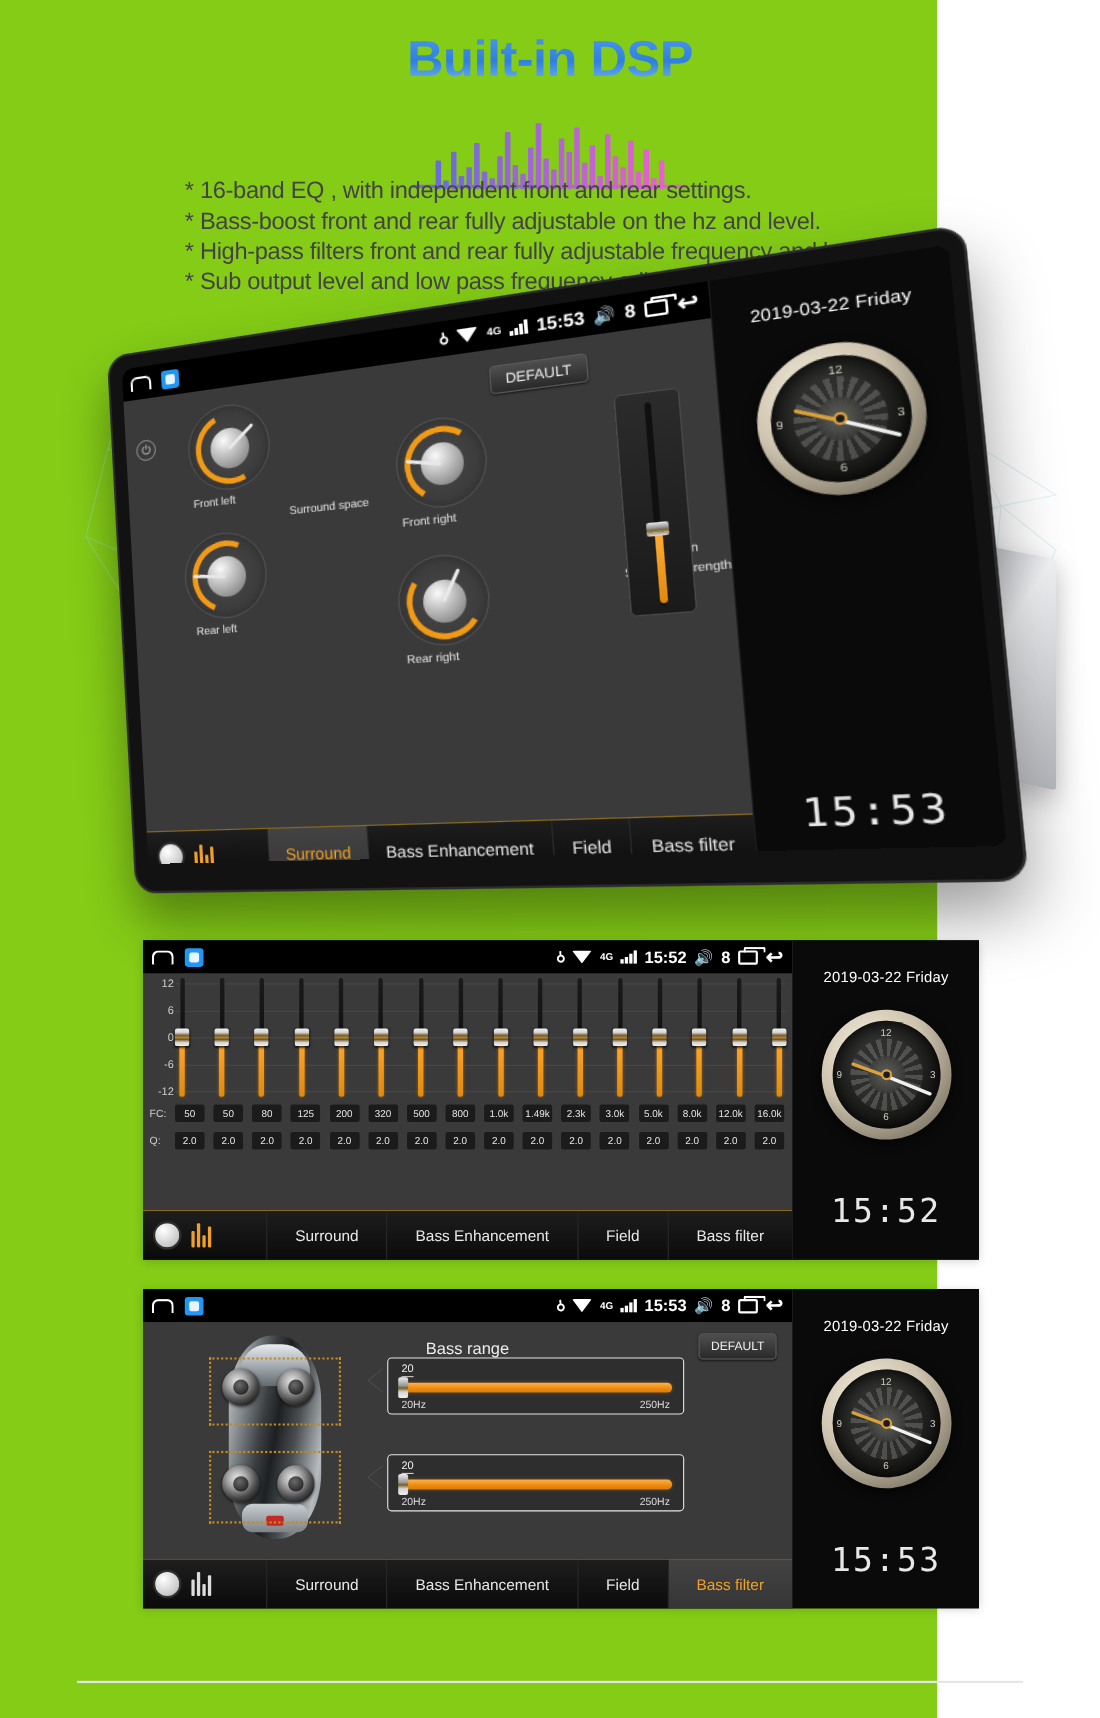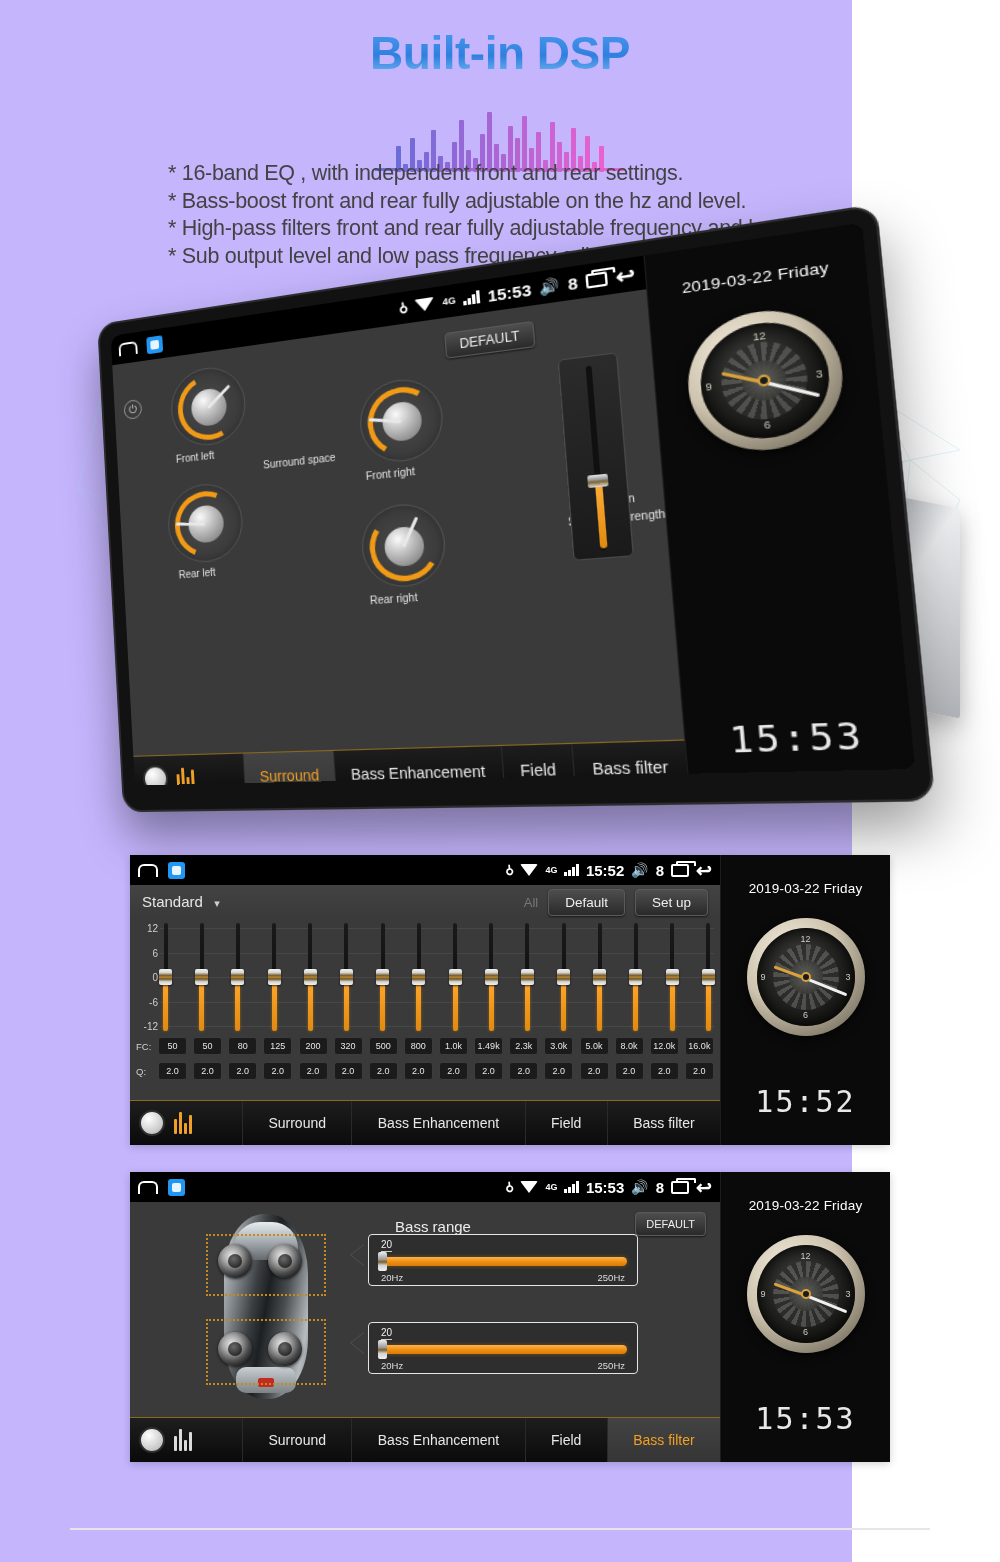--- a/index.html
+++ b/index.html
@@ -3,21 +3,21 @@
 <meta charset="utf-8">
 <style>
   * { box-sizing: border-box; }
   html, body {
     margin: 0; padding: 0;
     width: 1000px; height: 1562px;
     background: #ffffff;
     font-family: "Liberation Sans", sans-serif;
     overflow: hidden;
   }
-  .page { position: relative; width: 852px; height: 1562px; background:#c4b5fd; }
+  .page { position: relative; width: 852px; height: 1562px; background:#84cc16; }
 
   
   .wire { position:absolute; opacity:.55; pointer-events:none; }
   .wire-left { left: 58px; top: 318px; width: 200px; height: 300px; }
   .wire-right { left: 790px; top: 390px; width: 180px; height: 250px; }
 
   
   .title {
     position:absolute; left:0; top:26px; width:1000px; text-align:center;
     font-size:46px; font-weight:bold; letter-spacing:-0.5px;
@@ -165,21 +165,21 @@
      border:2px solid #2e2e2e; }
   .eq-ico { display:flex; align-items:flex-end; gap:2px; height:22px; }
   .eq-ico i { width:3px; background:#f0a024; display:block; border-radius:1px; }
   .eq-ico.white i { background:#dcdcdc; }
   .tab { flex:1 1 auto; display:flex; align-items:center; justify-content:center;
          color:#e8e8e8; font-size:14px; text-align:center; line-height:16px;
          border-left:1px solid #2a2a2a; background:linear-gradient(180deg,#1d1d1d,#0b0b0b); }
   .tab.active { color:#f0a024; background:linear-gradient(180deg,#434343,#353535); }
 
   
-  .bf-body { position:relative; flex:1 1 auto; background:#3a3a3a;margin-left:16px; }
+  .bf-body { position:relative; flex:1 1 auto; background:#3a3a3a; }
   .bf-title { position:absolute; left:0; right:0; top:16px; text-align:center; color:#ededed;
               font-size:15px; }
   .bf-default { position:absolute; right:14px; top:10px; }
   .car { position:absolute; left:60px; top:12px; width:120px; height:185px; }
   .car-body { position:absolute; left:18px; top:0; width:84px; height:185px; border-radius:40px/60px;
     background:linear-gradient(100deg,#d3d7da 0%,#8d9296 18%,#3b3f42 38%,#1d2022 50%,#4a4e51 66%,#b7bcc0 88%,#6e7276 100%); }
   .car-glass { position:absolute; left:28px; top:8px; width:64px; height:38px; border-radius:30px 30px 14px 14px;
     background:linear-gradient(180deg,#e7ecef,#9aa1a6 60%,#646a6e); }
   .car-rear { position:absolute; left:30px; bottom:6px; width:60px; height:26px; border-radius:10px;
     background:linear-gradient(180deg,#c9ced2,#7d8286); }
@@ -459,31 +459,20 @@
                 <i style="height:12px"></i>
             </span>
             <span>15:52</span>
             <span class="vol-ico">🔊</span>
             <span>8</span>
             <span class="recent-ico"></span>
             <span class="back-ico">↩</span>
           </div>
         </div>
 
-        <div class="eq-top">
-          <div>
-            <span class="eq-preset">Standard</span>
-            <span class="eq-chevron">▾</span>
-          </div>
-          <div class="eq-top-right">
-            <span class="eq-all">All</span>
-            <span class="btn-dark">Default</span>
-            <span class="btn-dark">Set up</span>
-          </div>
-        </div>
 
         <div class="eq-body">
           <div class="eq-scale" id="eq-scale">
               <span style="top: 0px;">12</span>
               <span style="top: 24.5px;">6</span>
               <span style="top: 49px;">0</span>
               <span style="top: 73.5px;">-6</span>
               <span style="top: 98px;">-12</span>
             </div>
           <div class="eq-grid" id="eq-grid">

